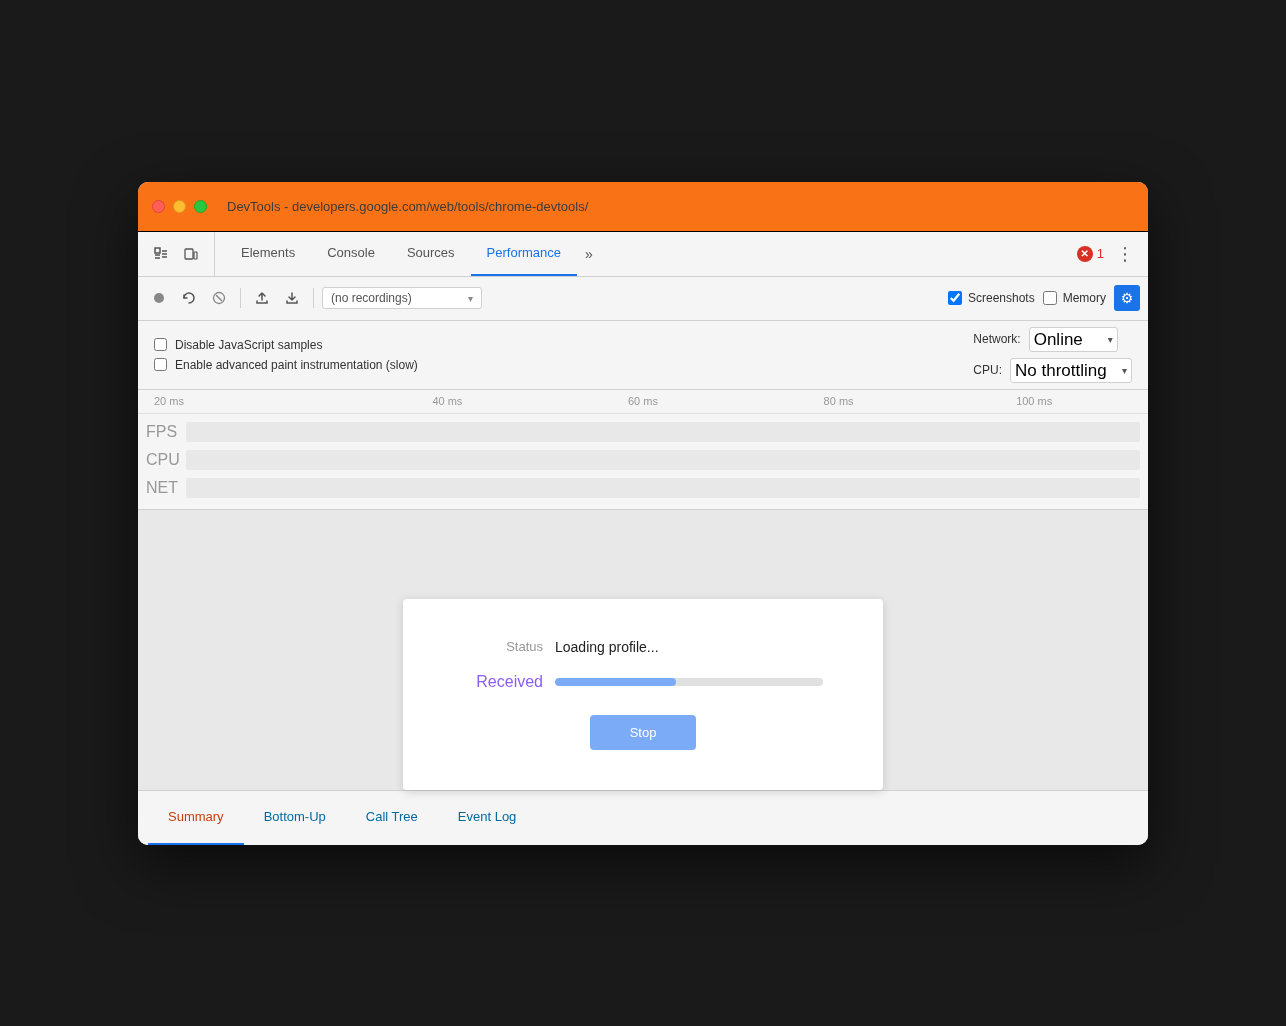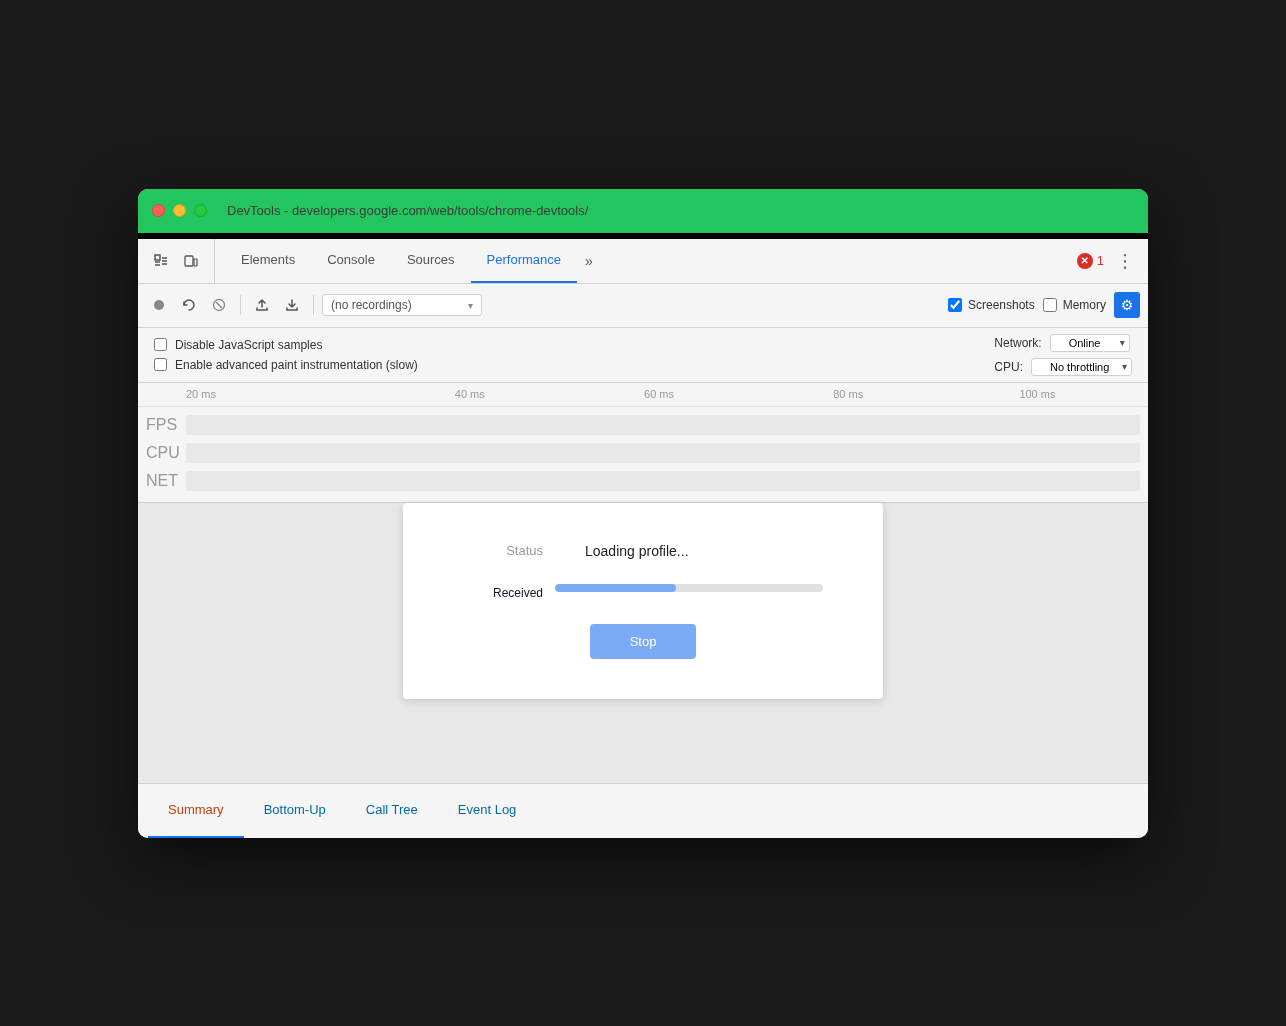--- a/index.html
+++ b/index.html
@@ -13,26 +13,26 @@
     }
     .window {
       width: 1010px;
       background: #f0f0f0;
       border-radius: 10px;
       box-shadow: 0 20px 60px rgba(0,0,0,0.6);
       overflow: hidden;
     }
     
     .title-bar {
-      background: #22c55e;
+      background: #f97316;
       height: 50px;
       display: flex;
       align-items: center;
       padding: 0 14px;
-      border-bottom: 6px solid #000000;
+      border-bottom: 1px solid #000000;
     }
     .traffic-lights {
       display: flex;
       gap: 8px;
       margin-right: 12px;
     }
     .traffic-light {
       width: 13px;
       height: 13px;
       border-radius: 50%;
@@ -233,24 +233,24 @@
       gap: 6px;
     }
     .setting-select-row {
       display: flex;
       align-items: center;
       gap: 8px;
       font-size: 12px;
       color: #333;
     }
     .setting-select {
-      padding: 2px 20px 2px 18px;
+      padding: 2px 20px 2px 4px;
       border: 1px solid #d0d0d0;
       border-radius: 3px;
-      font-size: 11px;
+      font-size: 17px;
       background: white;
       cursor: pointer;
       appearance: none;
       -webkit-appearance: none;
     }
     .select-wrapper {
       position: relative;
       display: inline-flex;
       align-items: center;
     }
@@ -274,21 +274,20 @@
       height: 24px;
       display: flex;
       align-items: center;
       padding: 0 0 0 0;
       border-bottom: 1px solid #e0e0e0;
     }
     .timeline-marks {
       display: flex;
       width: 100%;
       padding: 0 16px;
-      margin-left: 32px;
     }
     .timeline-mark {
       flex: 1;
       font-size: 11px;
       color: #999;
       text-align: center;
     }
     .timeline-mark:first-child { text-align: left; }
     .timeline-mark:last-child { }
     .timeline-tracks {
@@ -313,21 +312,21 @@
       flex: 1;
       height: 20px;
       background: #e8e8e8;
       border-radius: 2px;
     }
     
     .main-area {
       background: #e8e8e8;
       min-height: 280px;
       display: flex;
-      align-items: flex-start;
+      align-items: flex-end;
       justify-content: center;
       position: relative;
     }
     
     .loading-dialog {
       background: white;
       border-radius: 4px;
       padding: 40px 60px;
       box-shadow: 0 2px 10px rgba(0,0,0,0.15);
       display: flex;
@@ -345,34 +344,32 @@
     .status-label {
       font-size: 13px;
       color: #999;
       text-align: right;
       min-width: 80px;
     }
     .status-value {
       font-size: 14px;
       color: #222;
       font-weight: 500;
-      margin-left: 30px;
     }
     .received-row {
       display: flex;
       align-items: center;
       gap: 12px;
       align-self: stretch;
     }
     .received-label {
-      font-size: 12px;
-      color: #0f172a;
+      font-size: 16px;
+      color: #8b5cf6;
       text-align: right;
       min-width: 80px;
-      margin-top: 9px;
     }
     .progress-bar-container {
       flex: 1;
       height: 8px;
       background: #e0e0e0;
       border-radius: 4px;
       overflow: hidden;
     }
     .progress-bar-fill {
       height: 100%;

